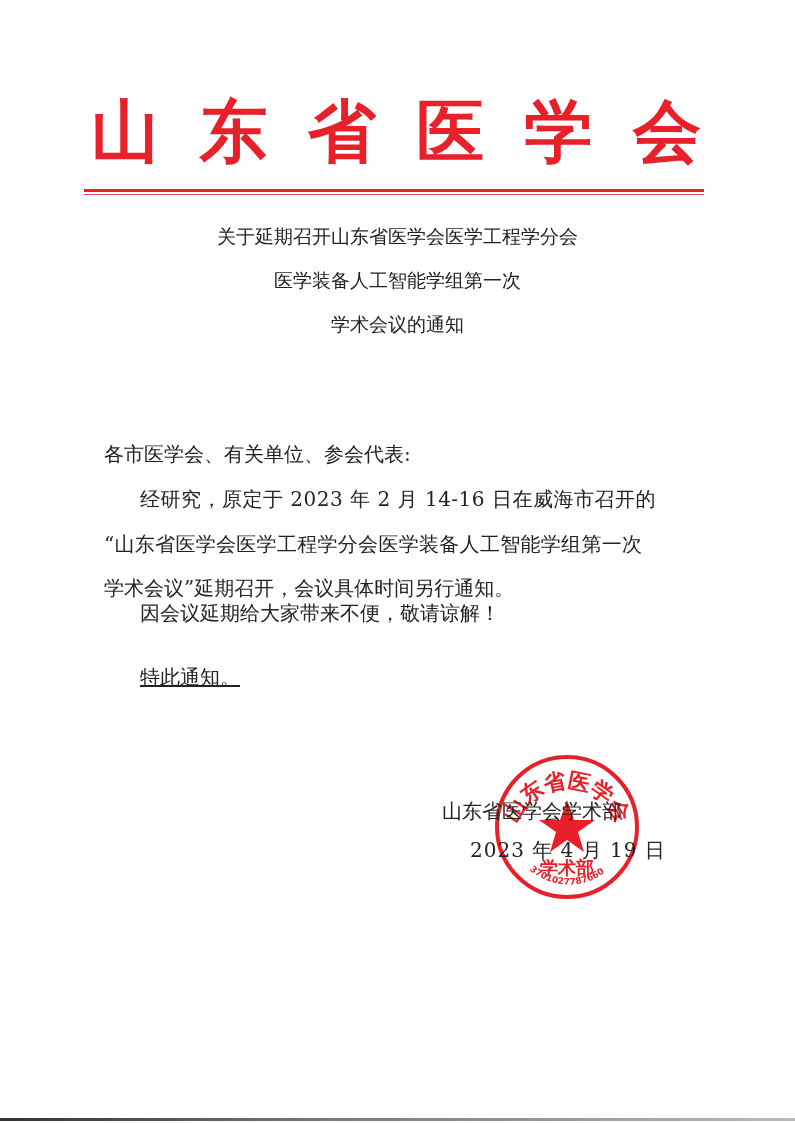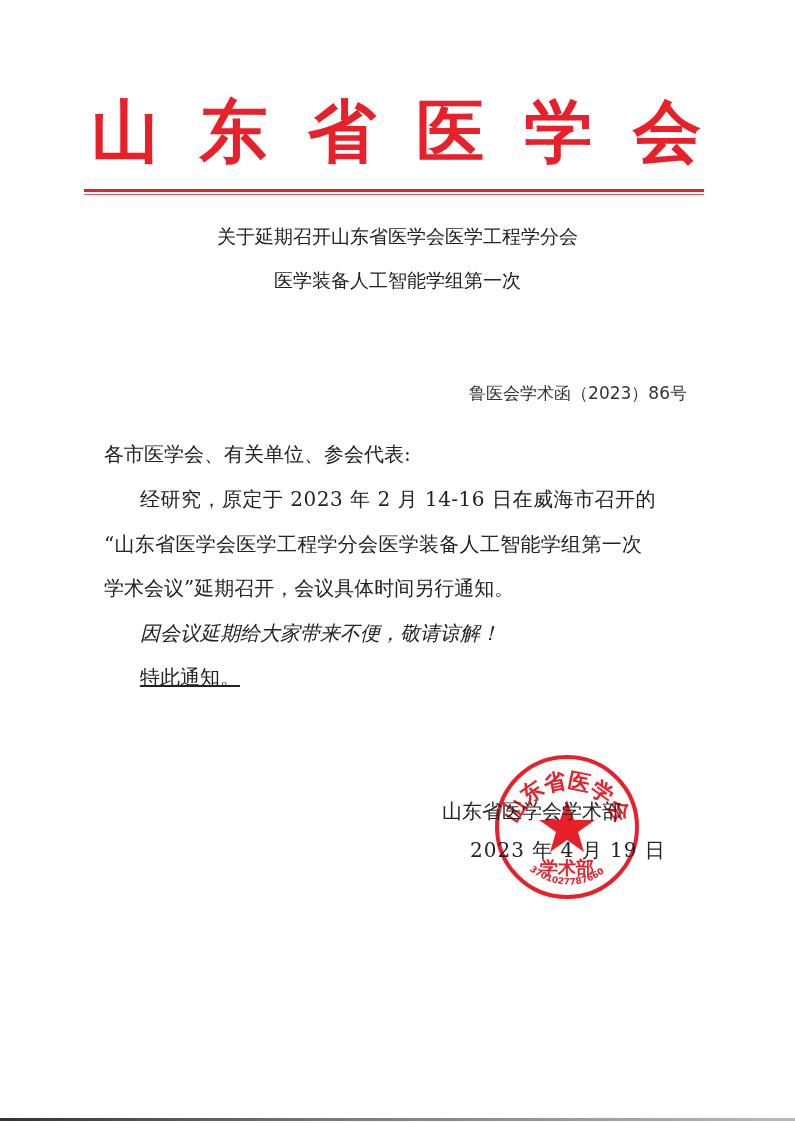--- a/index.html
+++ b/index.html
@@ -29,21 +29,21 @@
     font-family: "DejaVu Sans", sans-serif; font-size: 17px; color: #333;
   }
   .body-text {
     position: absolute; font-size: 20px; color: #222; white-space: nowrap;
     font-family: "DejaVu Serif", serif;
   }
   .salutation { left: 104px; top: 441px; }
   .p1a { left: 140px; top: 486px; letter-spacing: 0.5px; }
   .p1b { left: 104px; top: 531px; letter-spacing: 0.3px; }
   .p1c { left: 104px; top: 575px; }
-  .p2 { left: 140px; top: 620px; font-style: italic; }
+  .p2 { left: 140px; top: 600px; }
   .p3 { left: 140px; top: 664px; text-decoration: underline; }
   .signer { position: absolute; left: 442px; top: 798px; font-size: 20px; font-family: "DejaVu Serif", serif; color: #222; z-index: 2; }
   .sigdate { position: absolute; left: 470px; top: 837px; font-size: 20px; font-family: "DejaVu Serif", serif; color: #222; z-index: 2; letter-spacing: 1px; }
   .seal { position: absolute; left: 492px; top: 752px; width: 150px; height: 150px; z-index: 1; }
   .bottom-edge { position: absolute; left: 0; top: 1118px; width: 795px; height: 3px; background: linear-gradient(90deg, #333 0%, #777 40%, #bbb 100%); }
 </style>
 </head>
 <body>
 
 <div class="page">
@@ -54,22 +54,22 @@
     <span>省</span>
     <span>医</span>
     <span>学</span>
     <span>会</span>
   </div>
   <div class="rule-thick"></div>
   <div class="rule-thin"></div>
 
   <div class="title t1">关于延期召开山东省医学会医学工程学分会</div>
   <div class="title t2">医学装备人工智能学组第一次</div>
+  <div class="title t3">学术会议的通知</div>
 
-  <div class="docno">鲁医会学术函（2023）86号</div>
 
   <div class="body-text salutation">各市医学会、有关单位、参会代表:</div>
   <div class="body-text p1a">经研究，原定于 2023 年 2 月 14-16 日在威海市召开的</div>
   <div class="body-text p1b">“山东省医学会医学工程学分会医学装备人工智能学组第一次</div>
   <div class="body-text p1c">学术会议”延期召开，会议具体时间另行通知。</div>
   <div class="body-text p2">因会议延期给大家带来不便，敬请谅解！</div>
   <div class="body-text p3">特此通知。</div>
 
   <svg class="seal" viewBox="0 0 150 150">
     <defs>

